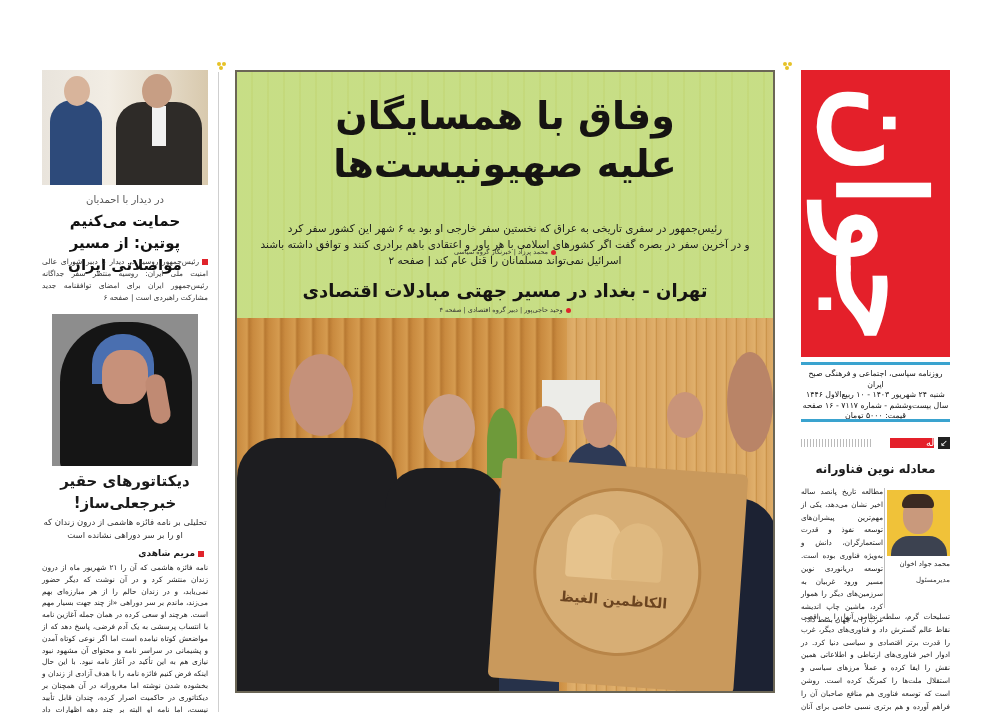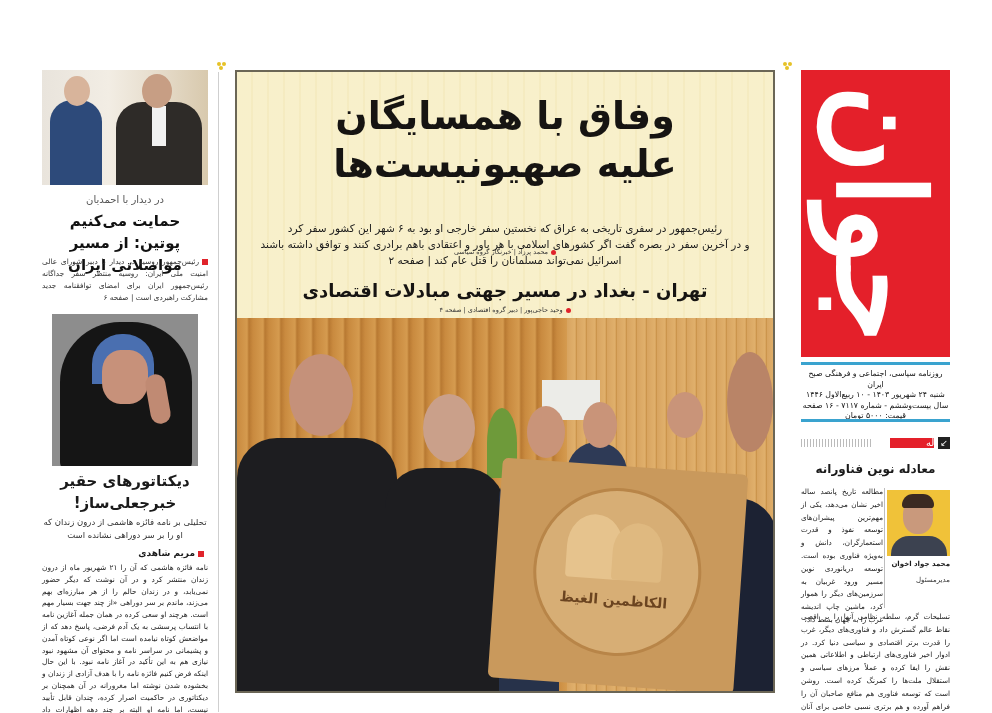--- a/index.html
+++ b/index.html
@@ -29,21 +29,21 @@
   .left-headline-2 { position: absolute; top: 400px; right: 0; width: 166px; text-align: center; font-size: 15px; font-weight: bold; line-height: 22px; }
   .left-sub-2 { position: absolute; top: 446px; right: 0; width: 166px; text-align: center; font-size: 8.5px; line-height: 13px; color: #333; }
   .author-2 { position: absolute; top: 478px; right: 4px; font-size: 9px; font-weight: bold; }
   .left-body-2 { position: absolute; top: 492px; right: 0; width: 166px; font-size: 7.4px; line-height: 11.8px; color: #222; text-align: justify; }
 
   .left-rule { position: absolute; left: 218px; top: 72px; width: 1px; height: 640px; background: #cfcfcf; }
   .dots { position: absolute; width: 10px; height: 10px; }
   .dots span { position: absolute; width: 4px; height: 4px; background: #e6c227; border-radius: 50%; }
 
   
-  .center { position: absolute; left: 235px; top: 70px; width: 540px; height: 623px; border: 2px solid #6b6656; background: #fef9c3; overflow: hidden; }
+  .center { position: absolute; left: 235px; top: 70px; width: 540px; height: 623px; border: 2px solid #6b6656; background: #84cc16; overflow: hidden; }
   .center-bg { position: absolute; inset: 0;
     background: repeating-linear-gradient(90deg, #f4ead0 0px, #f4ead0 14px, #efe2bf 14px, #efe2bf 16px); opacity: .6; }
   .main-headline { position: absolute; top: 20px; left: 0; right: 0; text-align: center; font-size: 38px; line-height: 48px; font-weight: bold; color: #161412; }
   .byline-1 { position: absolute; top: 136px; left: 0; right: 0; text-align: center; font-size: 6.5px; color: #333; margin-top: 40px; }
   .byline-1 .dot, .byline-2 .dot { display: inline-block; width: 5px; height: 5px; background: #e0232b; border-radius: 50%; margin-left: 3px; vertical-align: middle; }
   .lede { position: absolute; top: 148px; left: 20px; right: 20px; text-align: center; font-size: 10.5px; line-height: 16px; color: #1b1b1b; }
   .sub-headline { position: absolute; top: 208px; left: 0; right: 0; text-align: center; font-size: 18px; font-weight: bold; color: #161412; }
   .byline-2 { position: absolute; top: 234px; left: 0; right: 0; text-align: center; font-size: 6.5px; color: #333; }
 
   .photo-main { position: absolute; left: 0; top: 246px; width: 536px; height: 375px; overflow: hidden;
@@ -66,21 +66,21 @@
   .paper-info { position: absolute; left: 801px; top: 369px; width: 149px; font-size: 7.8px; line-height: 10.5px; color: #111; text-align: center; }
   .section-tag-row { position: absolute; left: 801px; top: 437px; width: 149px; height: 12px; }
   .section-arrow { position: absolute; right: 0; top: 0; width: 12px; height: 12px; background: #222; color: #fff; font-size: 9px; line-height: 12px; text-align: center; }
   .section-tag { position: absolute; right: 16px; top: 1px; width: 44px; height: 10px; background: #e4202a; color: #fff; font-size: 10px; line-height: 10px; text-align: center; padding-left: 36px; }
   .section-hatch { position: absolute; left: 0; top: 2px; width: 70px; height: 8px; background: repeating-linear-gradient(90deg, #bbb 0, #bbb 1px, transparent 1px, transparent 3px); }
   .editorial-title { position: absolute; left: 801px; top: 462px; width: 149px; text-align: center; font-size: 12px; font-weight: bold; }
   .author-photo { position: absolute; left: 887px; top: 490px; width: 63px; height: 66px; background: #f0c239; overflow: hidden; }
   .author-photo .face { position: absolute; left: 16px; top: 8px; width: 30px; height: 36px; background: #c9997c; border-radius: 45%; }
   .author-photo .hair { position: absolute; left: 15px; top: 4px; width: 32px; height: 14px; background: #3b2a22; border-radius: 14px 14px 4px 4px; }
   .author-photo .suit { position: absolute; left: 4px; top: 46px; width: 56px; height: 22px; background: #3c4250; border-radius: 18px 18px 0 0; }
-  .author-name { position: absolute; left: 887px; top: 560px; width: 63px; text-align: right; font-size: 7px; font-weight: bold; }
+  .author-name { position: absolute; left: 887px; top: 560px; width: 63px; text-align: right; font-size: 7px; font-weight: normal; }
   .author-role { position: absolute; left: 887px; top: 576px; width: 63px; text-align: right; font-size: 7px; color: #333; }
   .editorial-col-a { position: absolute; left: 801px; top: 486px; width: 82px; font-size: 7.2px; line-height: 12.8px; text-align: justify; }
   .editorial-col-b { position: absolute; left: 801px; top: 611px; width: 149px; font-size: 7.2px; line-height: 12.8px; text-align: justify; }
   .v-rule { position: absolute; left: 884px; top: 488px; width: 1px; height: 120px; background: #bdbdbd; }
 </style>
 </head>
 <body>
 
 <div class="left-col rtl">
   <div class="photo-putin">

